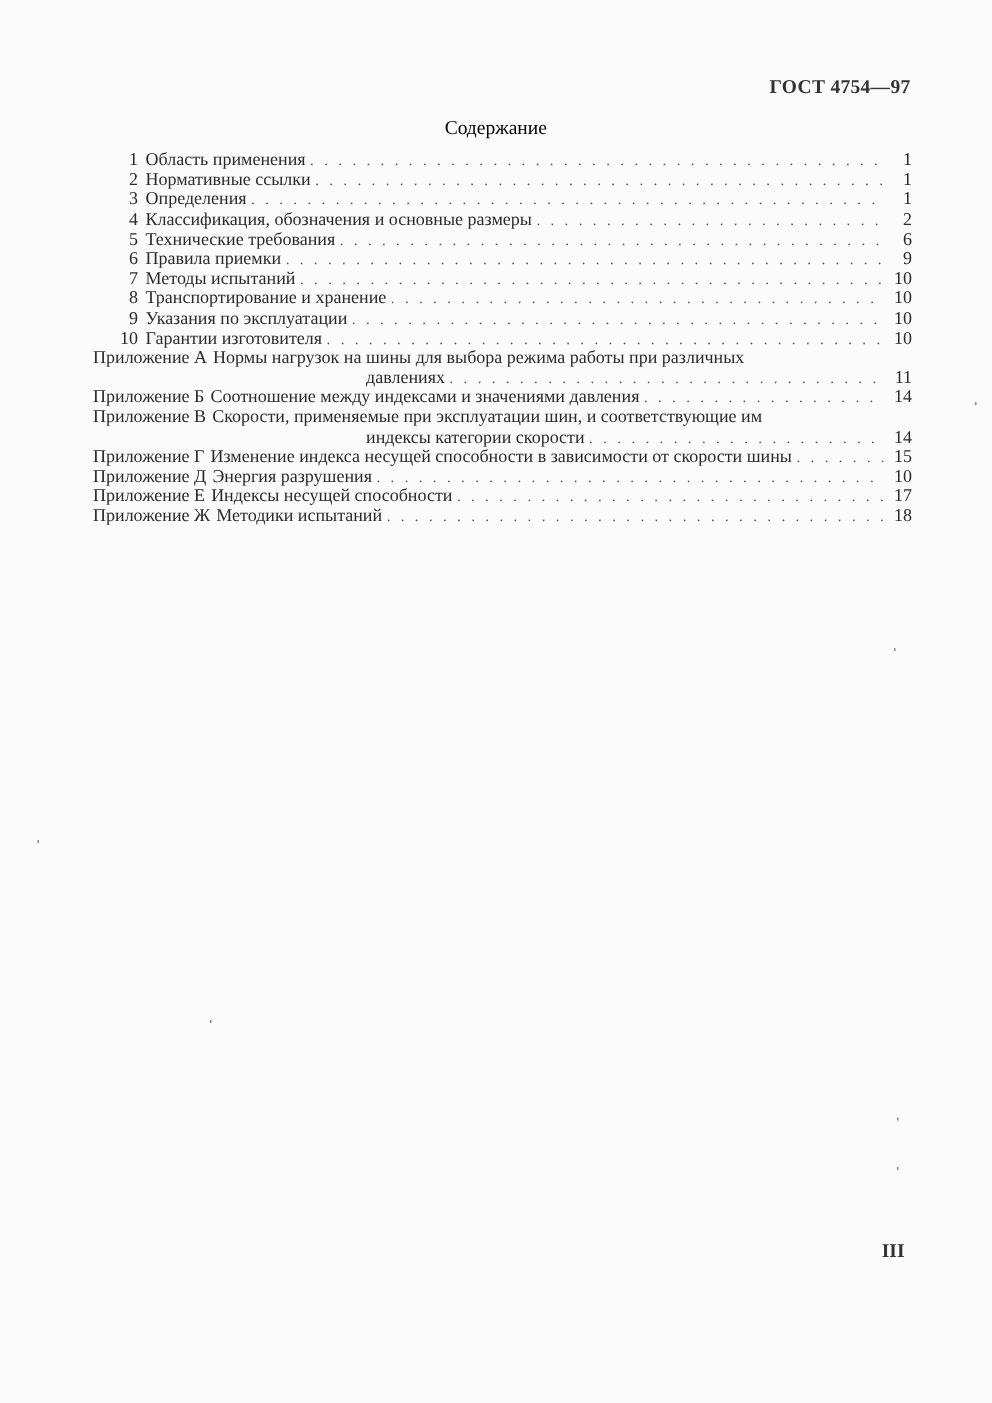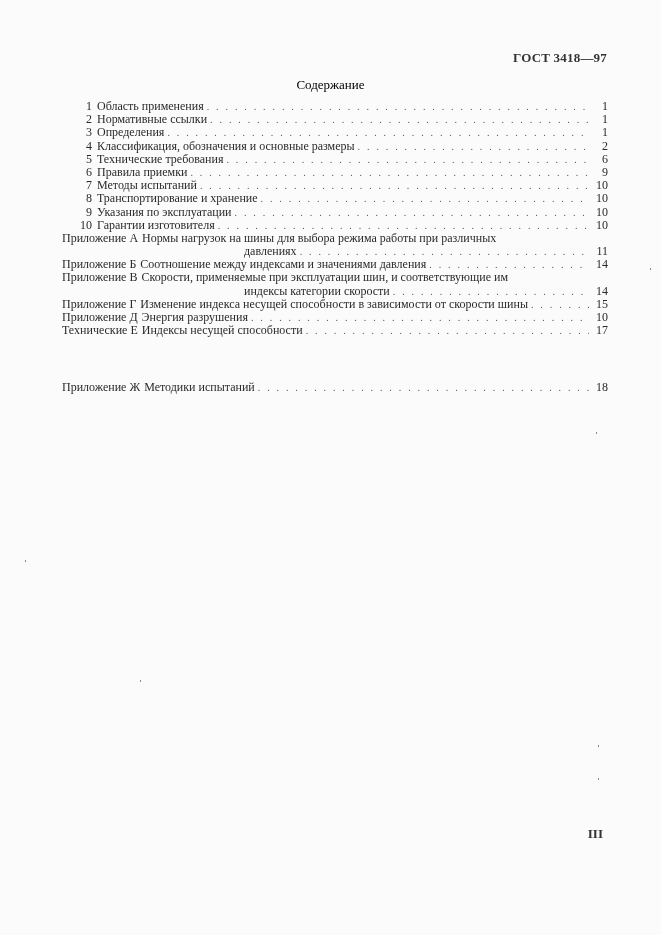--- a/index.html
+++ b/index.html
@@ -99,21 +99,21 @@
       background: #888;
       width: 1px;
       height: 2px;
     }
   </style>
 </head>
 <body>
 
 <div>
 
-  <div class="doc-code">ГОСТ 3418—97</div>
+  <div class="doc-code">ГОСТ 4754—97</div>
 
   <div class="toc-title">Содержание</div>
 
   <div class="toc">
 
     <div class="row">
       <span class="num">1</span>
       <span class="label">Область применения</span>
       <span class="leader"></span>
       <span class="page">1</span>
@@ -210,27 +210,27 @@
     </div>
 
     <div class="row appx" style="margin-left:-16px;">
       <span class="prefix">Приложение Д</span>
       <span class="label">Энергия разрушения</span>
       <span class="leader"></span>
       <span class="page">10</span>
     </div>
 
     <div class="row appx" style="margin-left:-16px;">
-      <span class="prefix">Технические Е</span>
+      <span class="prefix">Приложение Е</span>
       <span class="label">Индексы несущей способности</span>
       <span class="leader"></span>
       <span class="page">17</span>
     </div>
 
-    <div class="row appx" style="margin-left:-16px;margin-top:44px;">
+    <div class="row appx" style="margin-left:-16px;">
       <span class="prefix">Приложение Ж</span>
       <span class="label">Методики испытаний</span>
       <span class="leader"></span>
       <span class="page">18</span>
     </div>
 
   </div>
 
   <span class="speck" style="top:432px; left:596px;"></span>
   <span class="speck" style="top:560px; left:25px;"></span>

